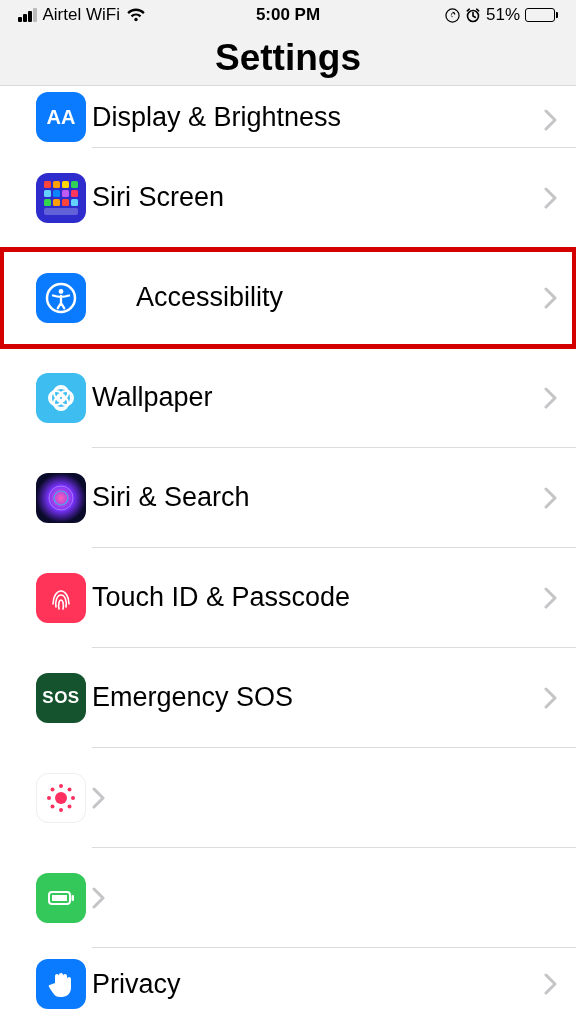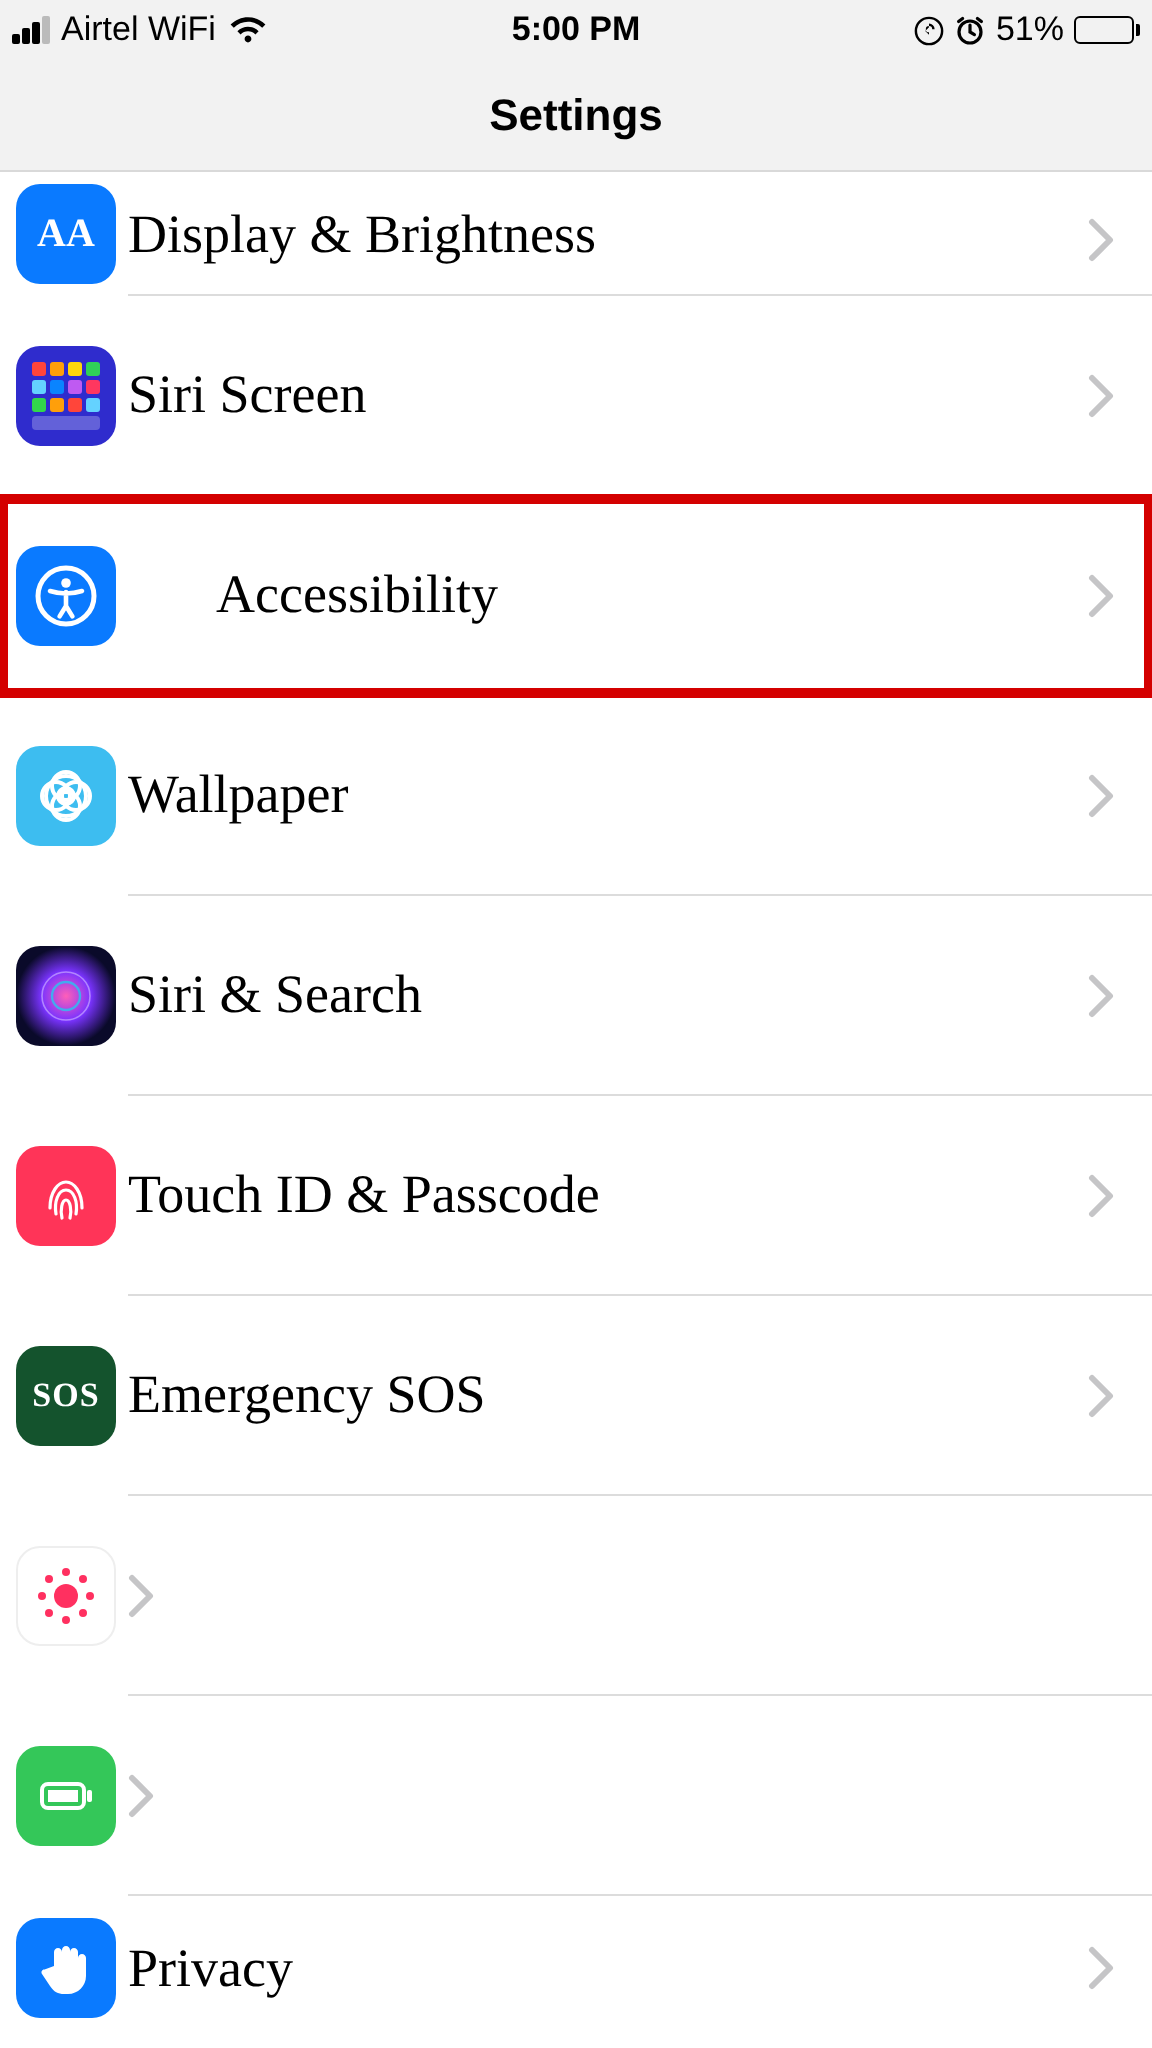--- a/index.html
+++ b/index.html
@@ -1,40 +1,40 @@
 <!DOCTYPE html>
 <html><head>
 <meta charset="utf-8">
 <style>
 * { margin: 0; padding: 0; box-sizing: border-box; }
 html, body { width: 576px; height: 1024px; font-family: -apple-system, "Helvetica Neue", Helvetica, Arial, sans-serif; background: #fff; color: #000; overflow: hidden; }
 
-.status-bar { height: 30px; display: flex; align-items: center; justify-content: space-between; padding: 0 6px; font-size: 17px; font-weight: 500; background: #f2f2f2; }
+.status-bar { height: 30px; display: flex; align-items: center; justify-content: space-between; padding: 0 18px; font-size: 17px; font-weight: 500; background: #f2f2f2; }
 .status-left { display: flex; align-items: center; gap: 6px; }
 .status-center { position: absolute; left: 50%; transform: translateX(-50%); font-weight: 600; }
 .status-right { display: flex; align-items: center; gap: 5px; }
 
 .signal-bars { display: flex; align-items: flex-end; gap: 1.5px; height: 14px; }
 .signal-bars span { width: 3.5px; background: #000; border-radius: 1px; }
 .signal-bars span:nth-child(1){ height: 5px; }
 .signal-bars span:nth-child(2){ height: 8px; }
 .signal-bars span:nth-child(3){ height: 11px; }
 .signal-bars span:nth-child(4){ height: 14px; background: #bbb; }
 
 .wifi-icon svg, .alarm-icon svg, .rotation-lock-icon svg { display: block; }
 
 .battery { display: flex; align-items: center; gap: 1px; }
 .battery-body { width: 30px; height: 14px; border: 1.5px solid #000; border-radius: 3px; position: relative; padding: 1.5px; }
 .battery-fill { height: 100%; width: 51%; background: #000; border-radius: 1px; }
 .battery-tip { width: 2px; height: 6px; background: #000; border-radius: 0 1px 1px 0; }
 
-.nav-title { height: 56px; background: #f2f2f2; border-bottom: 1px solid #d9d9d9; display: flex; align-items: center; justify-content: center; font-size: 22px; font-weight: 700; }
+.nav-title { height: 56px; background: #f2f2f2; border-bottom: 1px solid #d9d9d9; display: flex; align-items: center; justify-content: center; font-size: 37px; font-weight: 700; }
 
 .list { }
-.row { display: flex; align-items: center; height: 100px; padding-left: 8px; position: relative; font-family: Liberation Serif, serif; }
+.row { display: flex; align-items: center; height: 100px; padding-left: 36px; position: relative; }
 .row.partial-top { height: 62px; align-items: flex-start; padding-top: 6px; }
 .row.partial-bottom { height: 72px; }
 .row .icon-box { width: 50px; height: 50px; border-radius: 12px; display: flex; align-items: center; justify-content: center; flex-shrink: 0; }
 .row .row-body { flex: 1; display: flex; align-items: center; justify-content: space-between; height: 100%; padding-right: 18px; margin-left: 6px; border-bottom: 1px solid #dcdcdc; }
 .row .row-label { font-size: 27px; font-weight: 400; }
 .row.partial-top .row-label { position: relative; top: -2px; }
 .chevron { color: #c5c5c7; }
 .chevron svg { display: block; }
 .row.partial-bottom .row-body { border-bottom: none; }
 .row.highlighted { outline: 5px solid #d40000; outline-offset: -4px; gap: 44px; }

